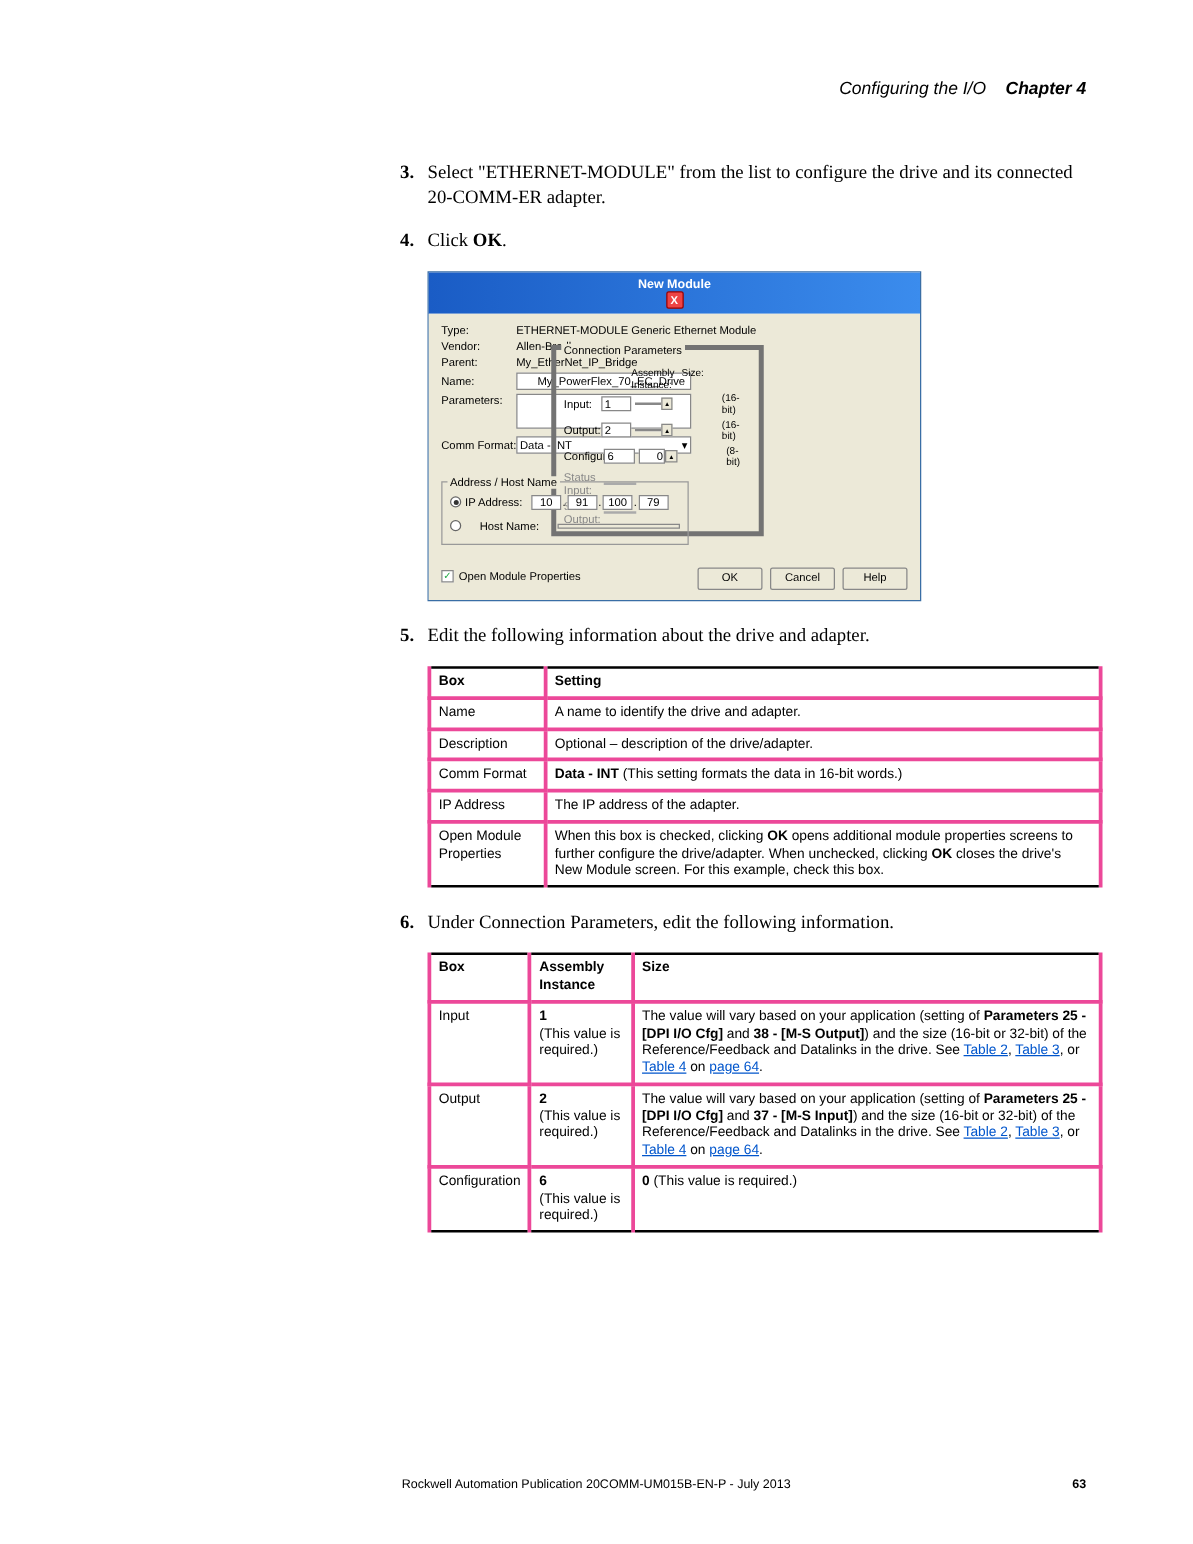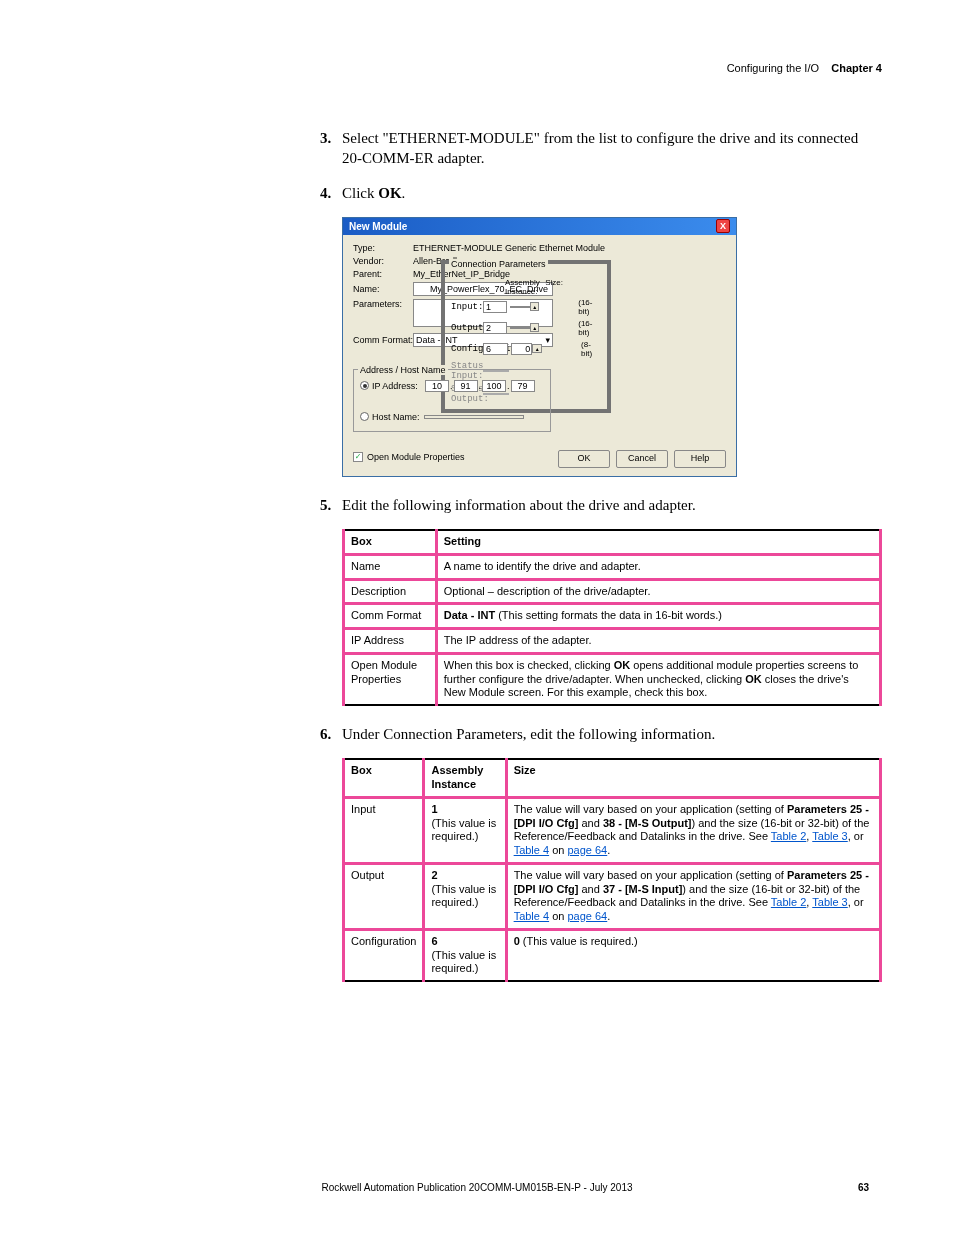--- a/index.html
+++ b/index.html
@@ -7,22 +7,23 @@
     width: 954px;
     height: 1235px;
     background: #fff;
     font-family: Arial, sans-serif;
     color: #000;
     position: relative;
   }
   .page-header {
     position: absolute;
     top: 62px;
-    right: 72px;
-    font-size: 11px;
+    right: 85px;
+    font-size: 14px;
+    font-style: italic;
   }
   .page-header .chapter { font-weight: bold; }
   .content {
     position: absolute;
     left: 320px;
     top: 128px;
     width: 548px;
   }
   .step {
     font-family: Garamond, 'Times New Roman', serif;
@@ -36,34 +37,34 @@
   .dialog {
     width: 395px;
     margin: 10px 0 18px 22px;
     border: 1px solid #3a6ea5;
     font-family: Tahoma, sans-serif;
     font-size: 9px;
     position: relative;
   }
   .dialog-titlebar {
     background: linear-gradient(to right,#1a5cc5,#3b8ced);
-    color: #fff; height: 17px; padding: 2px 6px; font-weight: bold;
-    font-size: 10px; display:flex; justify-content:space-between; align-items:center;
+    color: #fff; height: 33px; padding: 2px 6px; font-weight: bold;
+    font-size: 10px; display:flex; justify-content:center; align-items:center;flex-direction:column;
   }
   .dialog-body { background:#ece9d8; padding:8px 10px 8px 10px; }
   .dlg-row { display:flex; margin-bottom:3px; align-items:center; }
   .dlg-label { width:60px; }
   .dlg-val { }
   .dlg-input { background:#fff; border:1px solid #888; padding:1px 16px; width:140px; display:inline-block; white-space:nowrap; overflow:hidden; }
   .dlg-textarea { background:#fff; border:1px solid #888; width:140px; height:28px; display:inline-block; vertical-align:top; }
   .dlg-select { background:#fff; border:1px solid #888; padding:1px 2px; width:140px; display:inline-flex; justify-content:space-between; }
   .conn-box { border:4px solid #737373; padding:4px 6px 2px 6px; margin-left:88px; margin-top:-90px; width:170px; position:relative; }
   .conn-title { font-size:9px; position:relative; top:-9px; left:-2px; background:#ece9d8; display:inline-block; padding:0 2px; }
   .conn-row { display:flex; align-items:center; margin-bottom:3px; font-size:9px; }
-  .conn-lab { width:32px;font-family:Liberation Mono, monospace; }
+  .conn-lab { width:32px; }
   .conn-inp { width:26px; background:#fff; border:1px solid #888; text-align:left; padding:0 2px; margin-right:3px;}
   .conn-size { width:22px; background:#fff; border:1px solid #888; text-align:right; padding:0 1px; }
   .conn-spin { width:10px; background:#ece9d8; border:1px solid #888; font-size:6px; text-align:center; }
   .conn-unit { font-size:8px; margin-left:2px;padding-left:37px; }
   .conn-head { display:flex; font-size:8px; margin-bottom:2px;}
   .addr-group { border:1px solid #999; padding:6px 6px 6px 6px; margin-top:6px; width:198px; position:relative;}
   .addr-title { font-size:9px; position:relative; top:-11px; left:-2px; background:#ece9d8; display:inline-block; padding:0 2px;}
   .ip-cell { width:24px; background:#fff; border:1px solid #888; text-align:center; padding:0 1px; display:inline-block; margin:0 1px;}
   .dialog-footer { margin-top:8px; display:flex; justify-content:flex-end; gap:6px; align-items:center;}
   .win-btn { width:52px; height:18px; background:#ece9d8; border:1px solid #888; border-radius:2px; text-align:center; font-size:9px; padding-top:2px;}
@@ -207,21 +208,21 @@
       <div class="addr-group" style="margin-top:-44px;">
         <span class="addr-title">Address / Host Name</span>
         <div class="dlg-row" style="margin-top:-6px;">
           <span class="rad filled"></span>
           <span style="width:52px;">IP Address:</span>
           <span class="ip-cell">10</span>.
           <span class="ip-cell">91</span>.
           <span class="ip-cell">100</span>.
           <span class="ip-cell">79</span>
         </div>
-        <div class="dlg-row" style="margin-top:20px;">
+        <div class="dlg-row" style="margin-top:8px;gap:12px;">
           <span class="rad"></span>
           <span style="width:52px;">Host Name:</span>
           <span class="dlg-input disabled" style="width:100px;background:#ece9d8;"></span>
         </div>
       </div>
 
       <div style="display:flex;justify-content:space-between;align-items:center;margin-top:10px;">
         <div class="checkbox-row">
           <span class="cbx">✓</span>
           <span>Open Module Properties</span>

